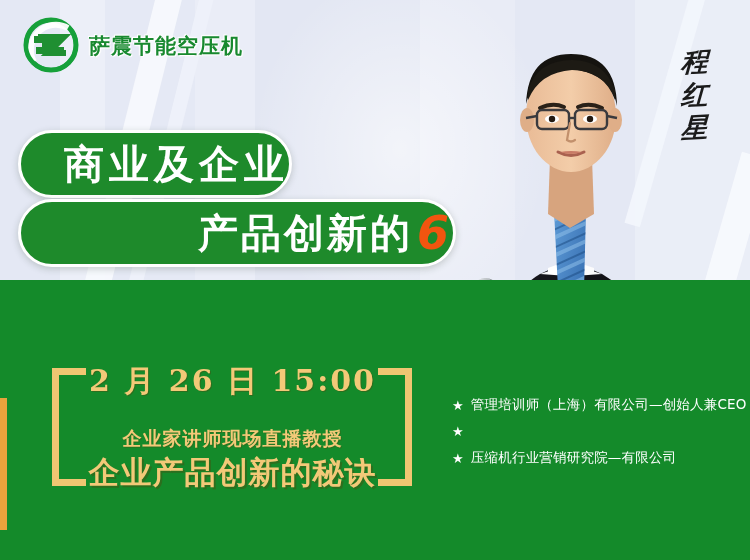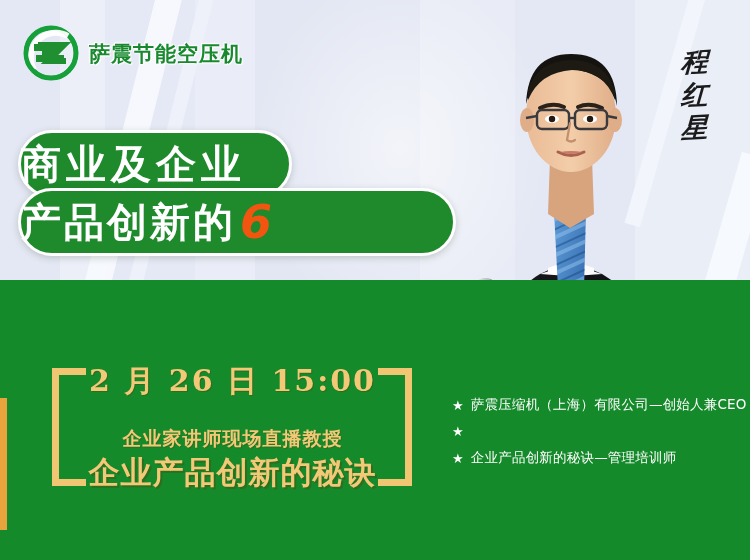--- a/index.html
+++ b/index.html
@@ -23,21 +23,21 @@
   .p8{left:635px;right:0;background:#eaeef7;}
   .slash{position:absolute;background:#f7f9fd;opacity:.95;}
   .s1{width:26px;height:420px;left:118px;top:-60px;transform:rotate(14deg);}
   .s2{width:14px;height:330px;left:168px;top:-40px;transform:rotate(14deg);background:#eef1fa;}
   .s3{width:30px;height:300px;left:700px;top:150px;transform:rotate(16deg);}
   .s4{width:16px;height:260px;left:660px;top:-30px;transform:rotate(16deg);background:#f2f5fc;}
   .vig{position:absolute;left:250px;top:0;width:300px;height:330px;
        background:radial-gradient(ellipse at 50% 45%,rgba(255,255,255,.55),rgba(255,255,255,0) 70%);}
 
   
-  .logo{position:absolute;left:22px;top:24px;display:flex;align-items:center;gap:9px;}
+  .logo{position:absolute;left:22px;top:16px;display:flex;align-items:center;gap:9px;}
   .logo-mark{width:58px;height:58px;flex:0 0 58px;}
   .logo-text{display:flex;flex-direction:column;line-height:1;}
   .logo-cn{font-size:21px;font-weight:700;color:#18892f;letter-spacing:1px;
            text-shadow:0 0 3px #fff,0 0 3px #fff,1px 1px 0 #fff,-1px -1px 0 #fff;}
   .logo-en{font-size:25px;font-weight:800;letter-spacing:.5px;margin-top:3px;
            text-shadow:0 0 3px #fff,0 0 3px #fff,1px 1px 0 #fff,-1px -1px 0 #fff;}
   .logo-en .g{color:#169c30;}
   .logo-en .r{color:#e8251c;}
 
   
@@ -47,25 +47,25 @@
   .vname{position:absolute;left:668px;top:48px;width:52px;
          display:flex;flex-direction:column;align-items:center;gap:6px;
          font-family:"DejaVu Serif","Liberation Serif",serif;
          font-size:27px;font-weight:700;color:#1b1b1b;
          font-style:italic;line-height:1;}
   .vname span{display:block;transform:skewX(-5deg) rotate(-3deg);}
 
   
   .pill{position:absolute;background:#1e8a2b;border:3px solid #fff;border-radius:40px;
         box-shadow:0 2px 7px rgba(40,60,40,.22);
-        display:flex;align-items:center;justify-content:flex-start;
+        display:flex;align-items:center;justify-content:flex-end;
         color:#fff;font-weight:700;letter-spacing:5px;
         font-family:"DejaVu Sans","Liberation Sans",sans-serif;}
   .pill1{left:18px;top:130px;width:268px;height:62px;font-size:40px;}
-  .pill2{left:18px;top:188px;width:432px;height:62px;font-size:40px;letter-spacing:3px;}
+  .pill2{left:18px;top:199px;width:432px;height:62px;font-size:40px;letter-spacing:3px;}
   .pill2 .six{color:#f2550f;font-size:46px;font-weight:800;font-style:italic;
               padding:0 4px;letter-spacing:0;}
 
   
   .band{position:absolute;left:0;top:280px;width:750px;height:280px;background:#148a2a;
         clip-path:polygon(0 0, 750 62px, 750 280px, 0 280px);}
   .orange-stripe{position:absolute;left:0;top:398px;width:7px;height:132px;background:#e8a33c;}
 
   
   .brk{position:absolute;left:52px;top:368px;width:360px;height:118px;}
@@ -275,24 +275,24 @@
 
   <div class="evt">
     <div class="evt-date">2 月 26 日 15:00</div>
     <div class="evt-sub">企业家讲师现场直播教授</div>
     <div class="evt-main">企业产品创新的秘诀</div>
   </div>
 
   <div class="creds">
     <div class="cred">
       <span class="star">★</span>
-      <span>萨震压缩机（上海）有限公司—创始人兼CEO</span>
+      <span>管理培训师（上海）有限公司—创始人兼CEO</span>
     </div>
     <div class="cred">
       <span class="star">★</span>
     </div>
     <div class="cred">
       <span class="star">★</span>
-      <span>企业产品创新的秘诀—管理培训师</span>
+      <span>压缩机行业营销研究院—有限公司</span>
     </div>
   </div>
 
 </div>
 
 </body></html>

